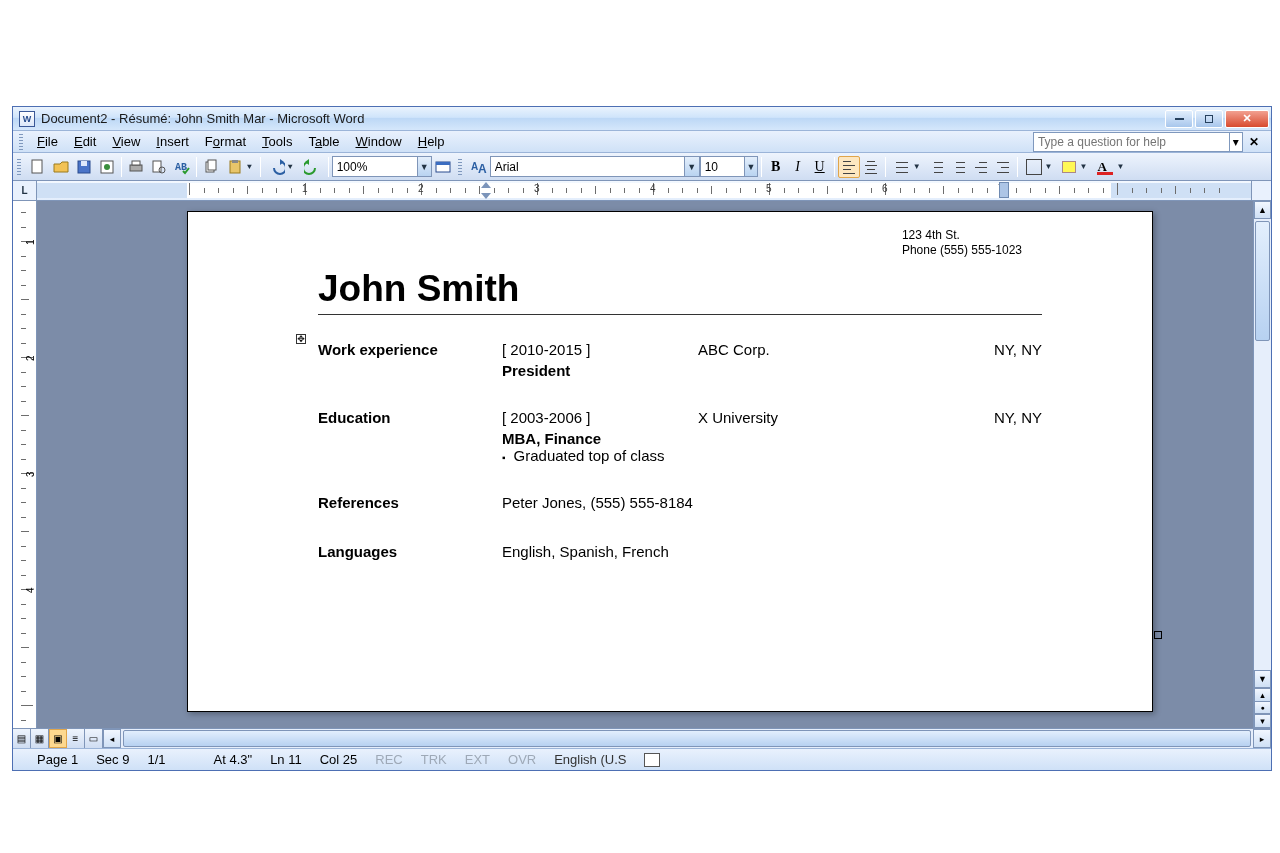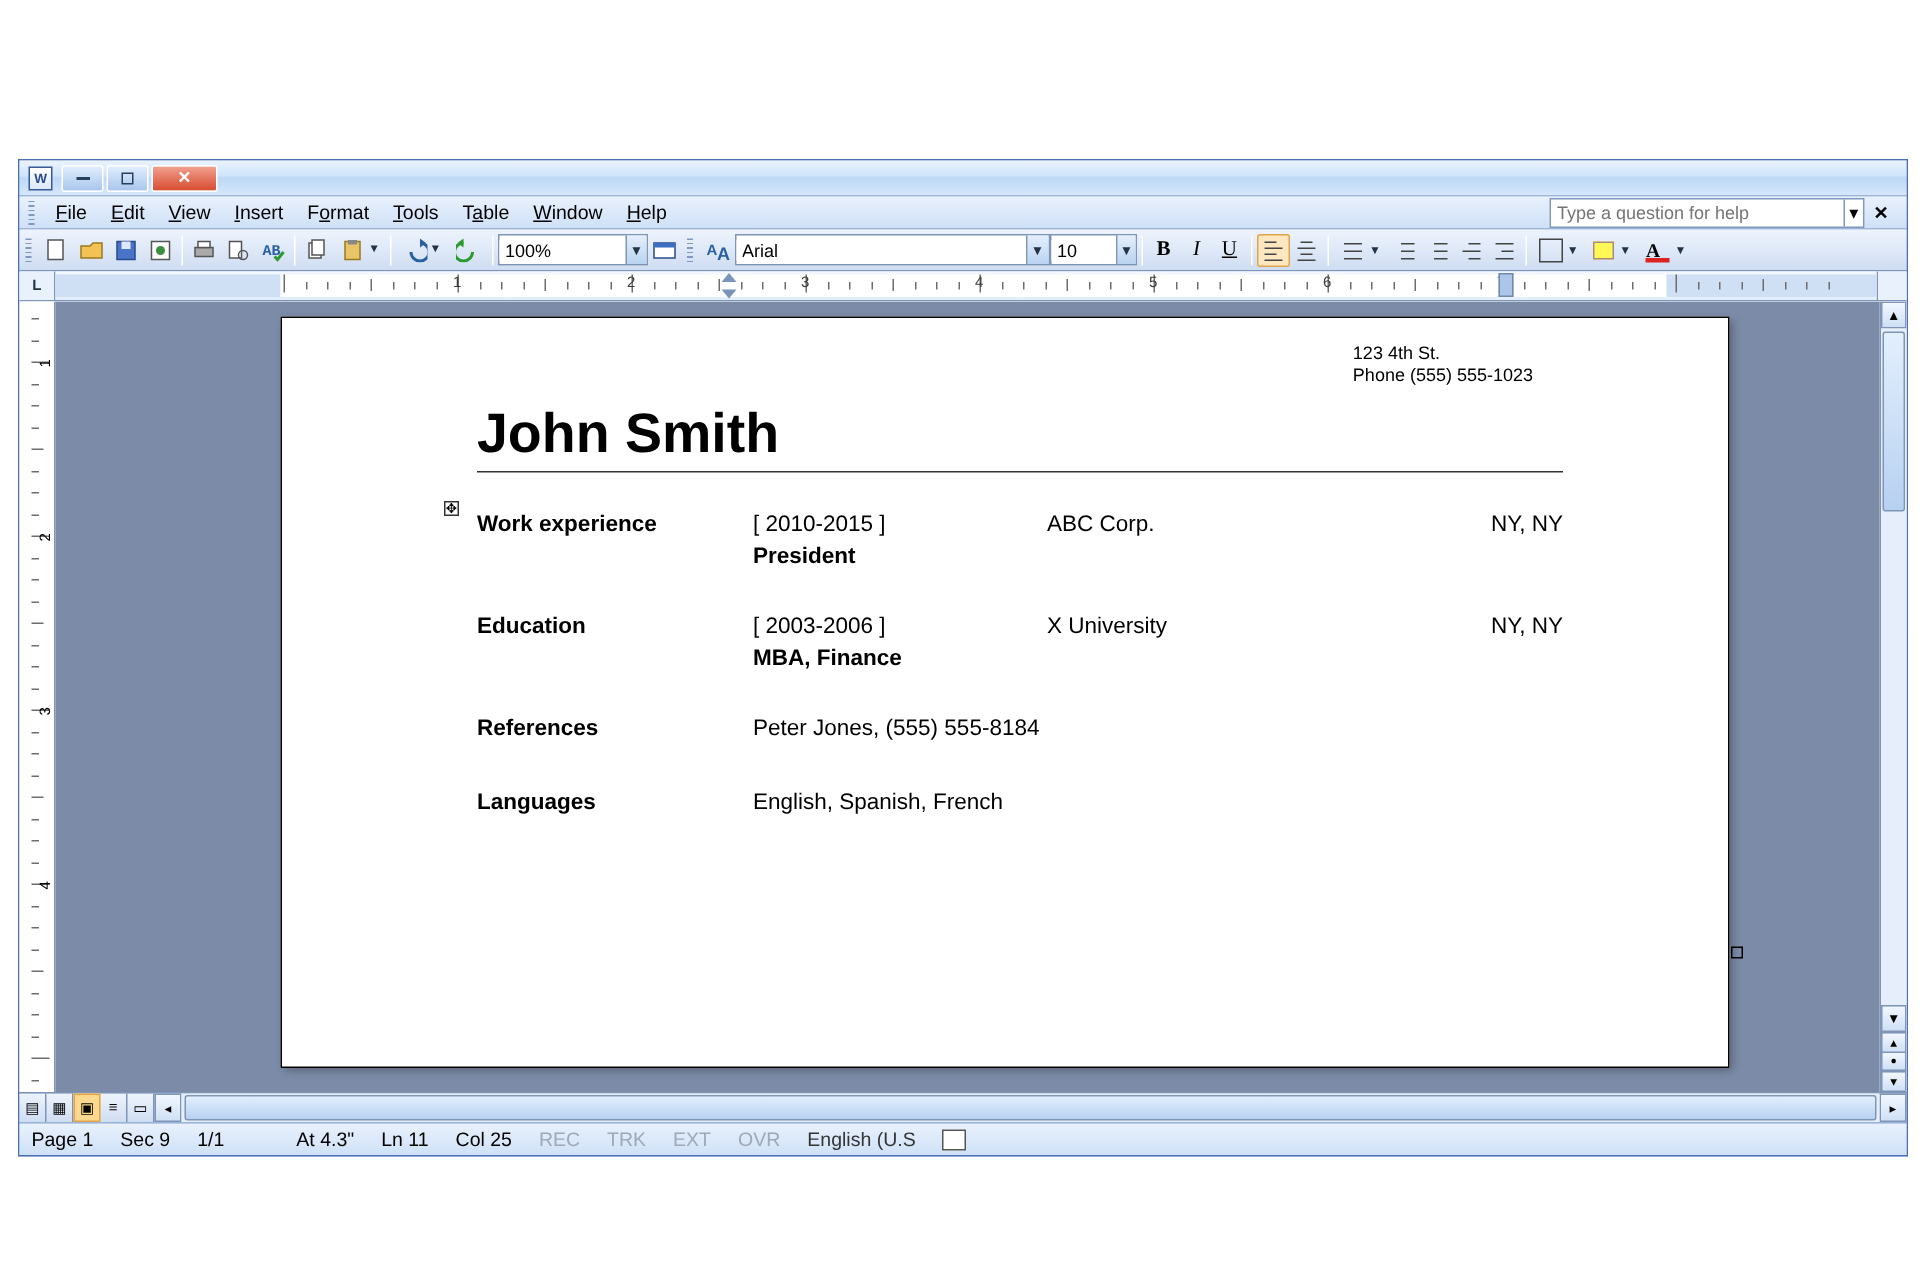--- a/index.html
+++ b/index.html
@@ -197,21 +197,21 @@
   .hscroll { flex:1; display:flex; align-items:stretch;}
   .hscroll .sbtn {width:18px; height:auto;}
   .htrack { flex:1; position:relative; background:#e6eefb;}
   .hthumb { position:absolute; top:1px; bottom:1px; left:2px; right:2px;
     background:linear-gradient(#e3effd,#b7d1f1); border:1px solid #7f95b8; border-radius:2px;}
 
   
   .statusbar {
     height:22px; background:linear-gradient(#e9f1fd,#cfe1f7);
     border-top:1px solid #9bb4d8;
-    display:flex; align-items:center; gap:18px; padding:0 8px;
+    display:flex; align-items:center; gap:18px; padding:0 24px;
     font-size:13px;
   }
   .statusbar .dim { color:#9ea9b7;}
   .statusbar .lang { color:#333;}
   .spellico {
     width:16px;height:14px;border:1px solid #555;background:#fff;
     position:relative;display:inline-block;
   }
   .spellico::after{content:"";position:absolute;left:1px;right:1px;top:50%;
     border-top:2px wavy red solid;}
@@ -230,20 +230,21 @@
   .fmt-pane-ico { width:16px;height:16px; }
 
 </style>
 </head>
 <body>
 
 <div id="app-frame">
 
   <div class="titlebar">
     <div class="app-icon">W</div>
+    <div class="title-text">Document2 - Résumé: John Smith Mar - Microsoft Word</div>
     <div class="win-controls">
       <div class="win-btn min">
           <span class="mn"></span>
         </div>
       <div class="win-btn max">
           <span class="sq"></span>
         </div>
       <div class="win-btn close">✕</div>
     </div>
   </div>
@@ -608,20 +609,21 @@
 
         <div class="section">
           <div class="sec-label">Education</div>
           <div class="sec-body">
             <div class="row1">
               <div class="dates">[  2003-2006  ]</div>
               <div class="company">X University</div>
               <div class="loc">NY, NY</div>
             </div>
             <div class="jobtitle">MBA, Finance</div>
+            <div class="bullet">Graduated top of class</div>
           </div>
         </div>
 
         <div class="section" style="margin-bottom:32px">
           <div class="sec-label">References</div>
           <div class="sec-body">Peter Jones, (555) 555-8184</div>
         </div>
 
         <div class="section">
           <div class="sec-label">Languages</div>

